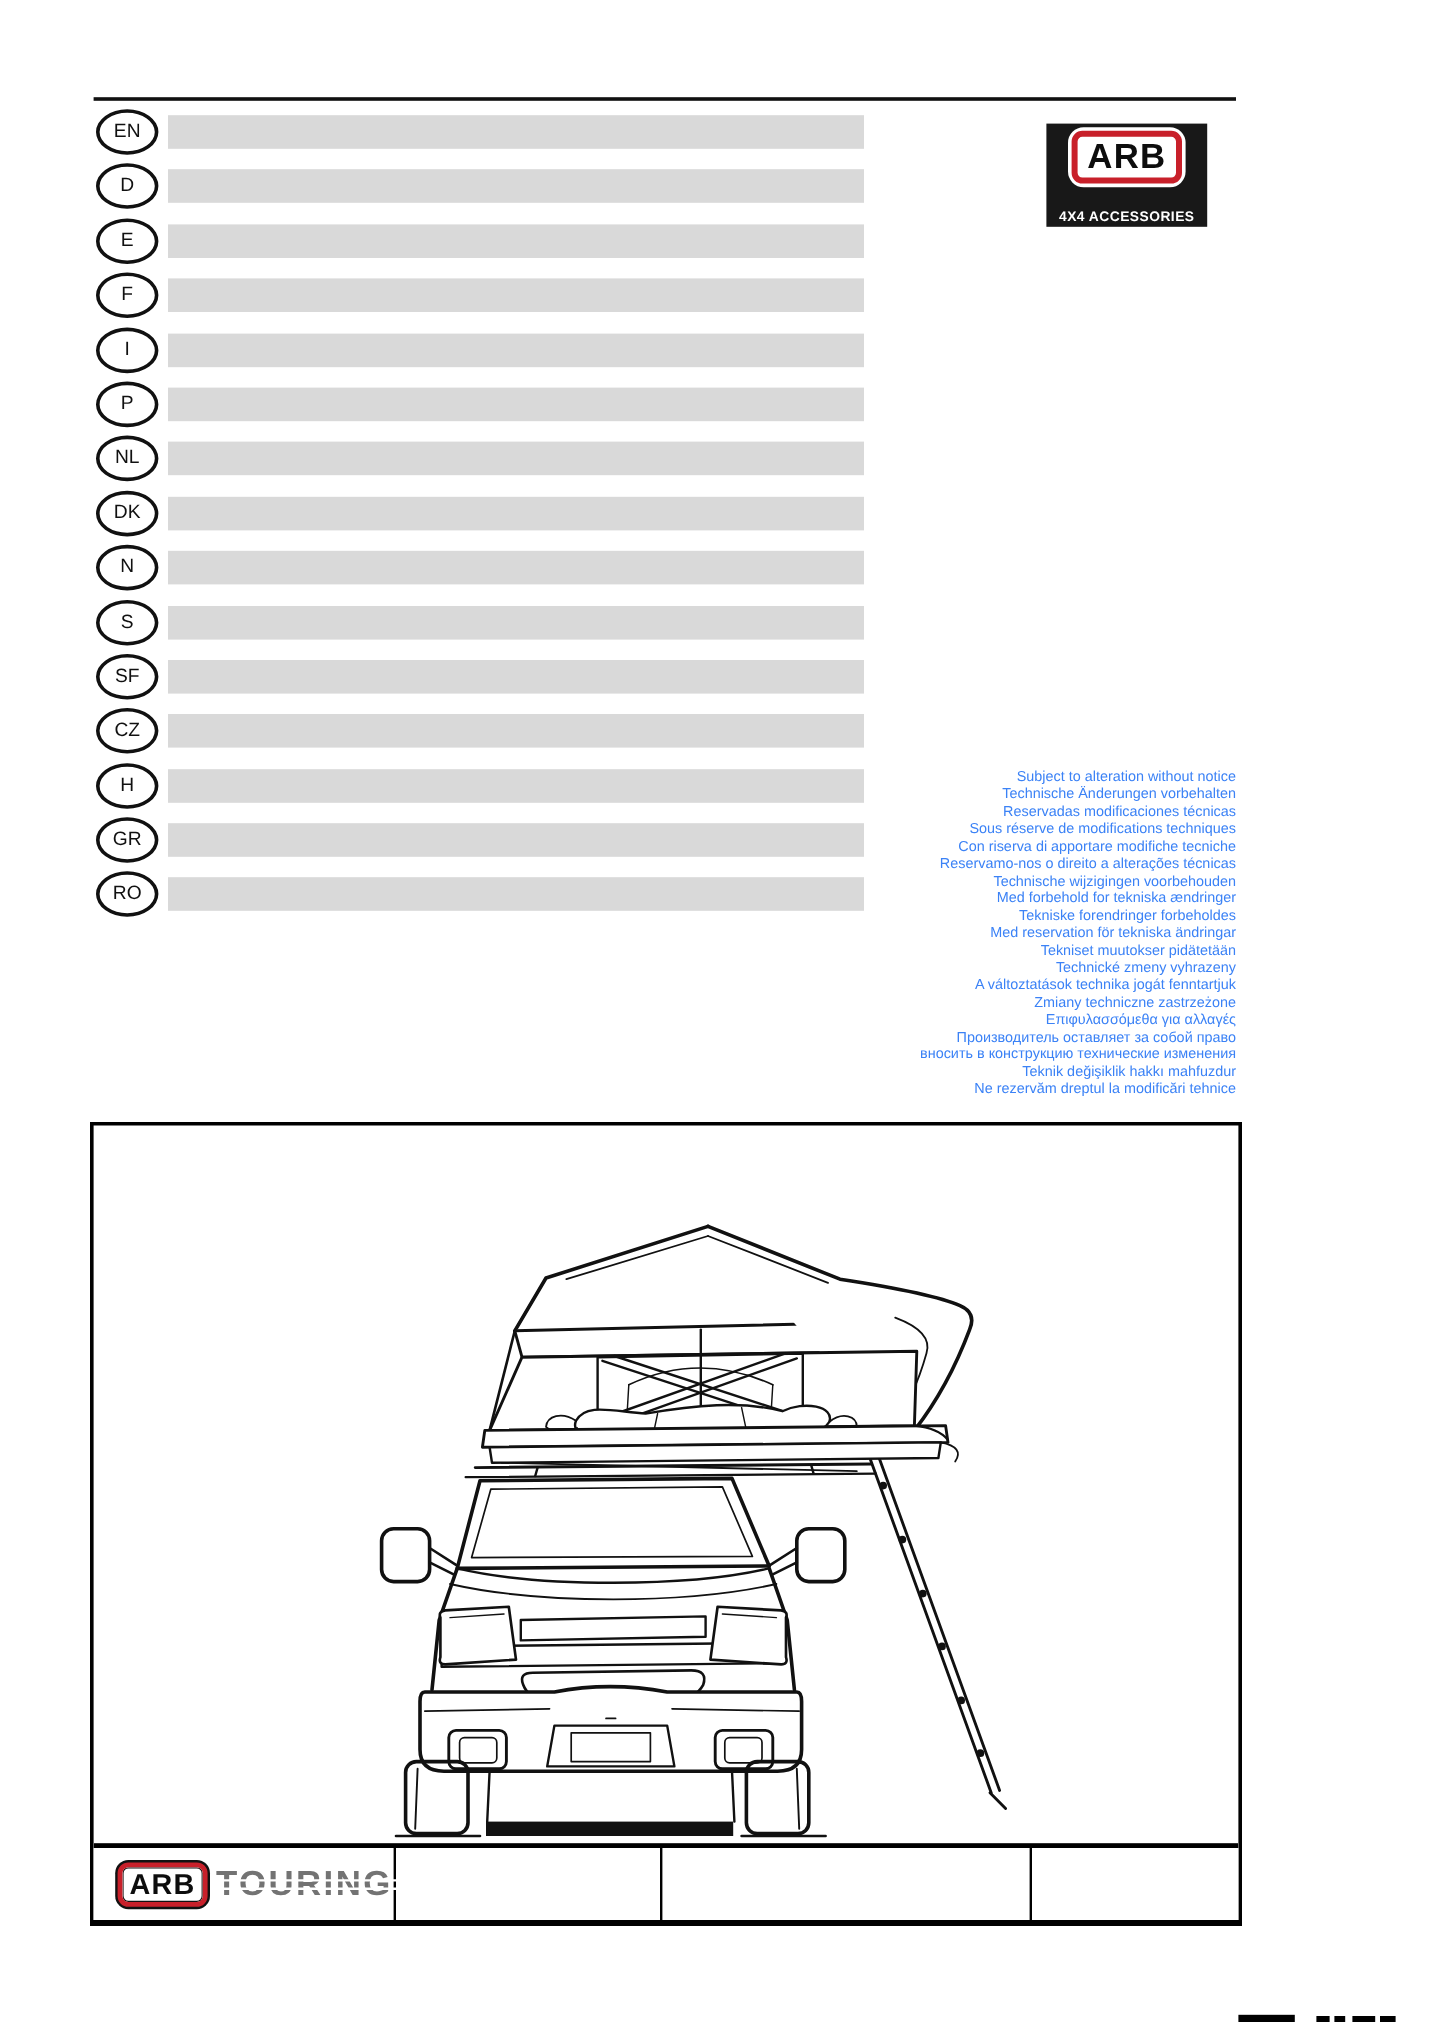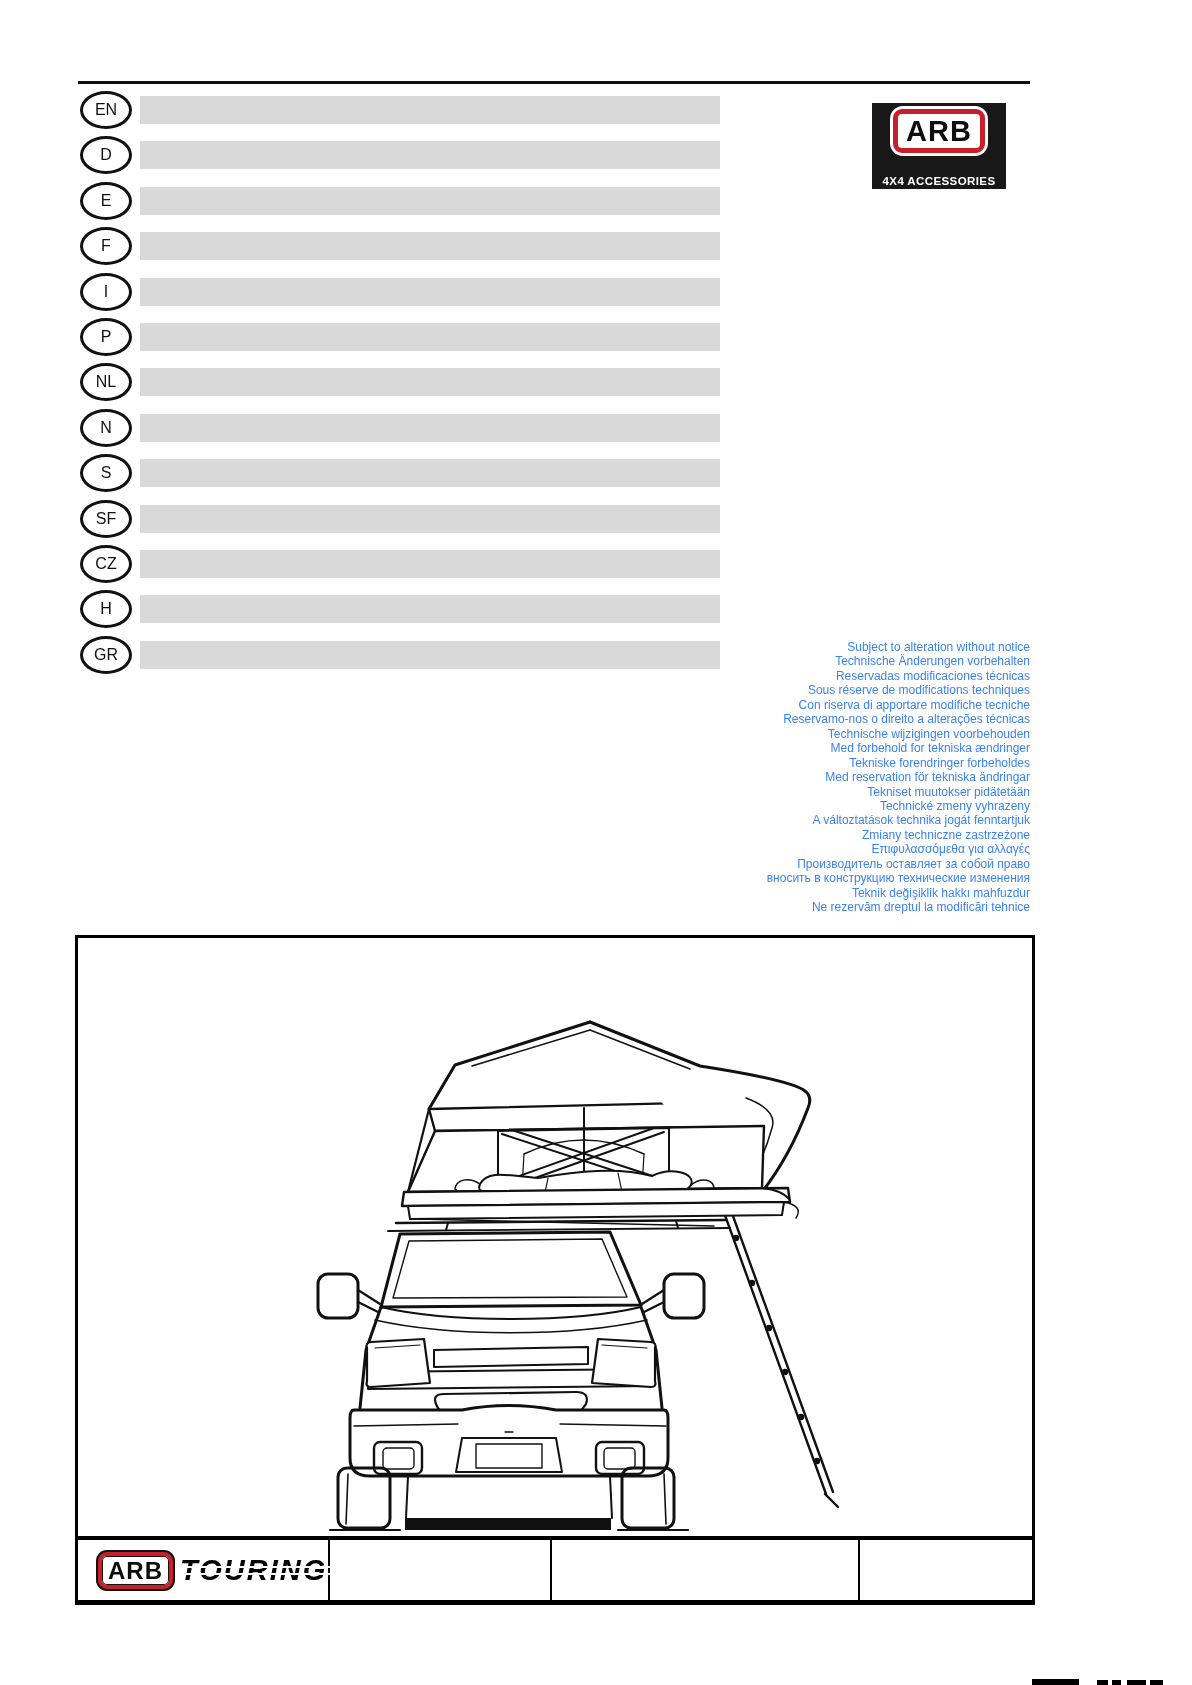--- a/index.html
+++ b/index.html
@@ -33,21 +33,21 @@
   .art-svg{position:absolute;left:0;top:0;}
   .box-footer{position:absolute;left:0;right:0;bottom:0;height:60px;border-top:4px solid #000;
       display:flex;background:#fff;}
   .fc{box-sizing:border-box;height:100%;}
   .fc1{width:26.4%;border-right:2px solid #000;display:flex;align-items:center;padding-left:20px;gap:7px;}
   .fc2{width:23.3%;border-right:2px solid #000;}
   .fc3{width:32.3%;border-right:2px solid #000;}
   .fc4{flex:1;}
   .arbt-badge{border:4px solid #c8202a;border-radius:9px;box-shadow:0 0 0 2px #111, inset 0 0 0 1px #111;
       padding:0 6px;font-weight:bold;font-size:24px;line-height:29px;color:#0d0d0d;background:#fff;letter-spacing:1px;}
-  .arbt-touring{position:relative;font-style:italic;font-weight:bold;font-size:29px;letter-spacing:2px;color:#000000;
+  .arbt-touring{position:relative;font-weight:bold;font-size:29px;letter-spacing:2px;color:#737373;
       padding-right:4px;}
   .arbt-touring::before{content:"";position:absolute;left:-2px;right:0;top:38%;height:2px;background:#fff;transform:skewX(-18deg);}
   .arbt-touring::after{content:"";position:absolute;left:-2px;right:0;top:60%;height:2px;background:#fff;transform:skewX(-18deg);}
 
   .artifact{position:absolute;background:#000;}
 </style>
 </head>
 <body>
 
 <div class="page">
@@ -98,20 +98,26 @@
         </div>
       </div>
 
       <div class="lang-row">
         <div class="lang-bar"></div>
         <div class="lang-badge">
           <span>NL</span>
         </div>
       </div>
 
+      <div class="lang-row">
+        <div class="lang-bar"></div>
+        <div class="lang-badge">
+          <span>DK</span>
+        </div>
+      </div>
 
       <div class="lang-row">
         <div class="lang-bar"></div>
         <div class="lang-badge">
           <span>N</span>
         </div>
       </div>
 
       <div class="lang-row">
         <div class="lang-bar"></div>
@@ -144,20 +150,26 @@
 
       <div class="lang-row">
         <div class="lang-bar"></div>
         <div class="lang-badge">
           <span>GR</span>
         </div>
       </div>
 
 
 
+      <div class="lang-row">
+        <div class="lang-bar"></div>
+        <div class="lang-badge">
+          <span>RO</span>
+        </div>
+      </div>
     </div>
 
   <div class="arb-logo">
     <div class="arb-frame">
       <div class="arb-red">ARB</div>
     </div>
     <div class="arb-tagline">4X4 ACCESSORIES</div>
   </div>
 
   <div class="disclaimers">

